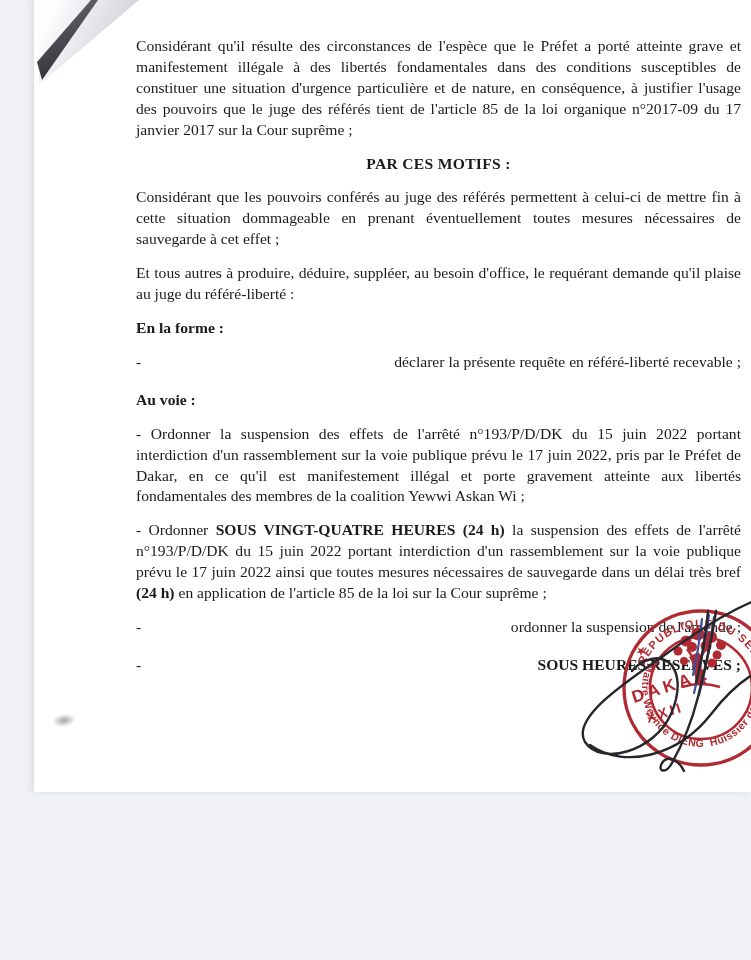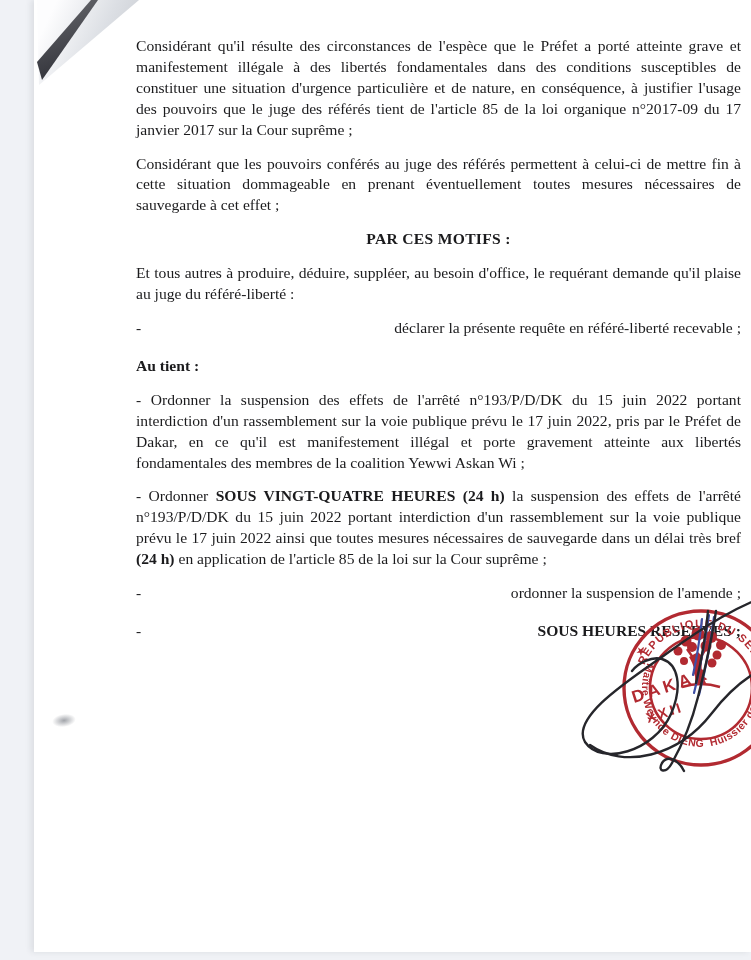--- a/index.html
+++ b/index.html
@@ -2,21 +2,21 @@
 <html lang="fr"><head>
 <meta charset="utf-8">
 <style>
   html,body{margin:0;padding:0;background:#f0f2f6;}
   .scene{
     position:relative;width:751px;height:960px;overflow:hidden;
     background:#f0f2f6;
     font-family:"Liberation Serif", serif;
   }
   .paper{
-    position:absolute;left:34px;top:0;width:717px;height:952px;
+    position:absolute;left:34px;top:0;width:717px;height:792px;
     background:#ffffff;overflow:hidden;
     box-shadow:-3px 0 6px rgba(40,45,60,0.10);
   }
   
   .fold-flap{
     position:absolute;left:0;top:0;width:110px;height:90px;
     clip-path:polygon(3px 0, 105px 0, 5px 85px);
     background:linear-gradient(115deg,#fdfdfe 15%,#dcdfe4 55%,#c6c9cf 90%);
   }
   .fold-edge{
@@ -47,28 +47,29 @@
 <body>
 
 <div class="scene">
   <div class="paper">
 
     <div class="fold-flap"></div>
     <div class="fold-edge"></div>
 
     <main class="content" id="content">
         <div class="para body"><span>Considérant qu'il résulte des circonstances de l'espèce que le Préfet a porté atteinte grave et manifestement illégale à des libertés fondamentales dans des conditions susceptibles de constituer une situation d'urgence particulière et de nature, en conséquence, à justifier l'usage des pouvoirs que le juge des référés tient de l'article 85 de la loi organique n°2017-09 du 17 janvier 2017 sur la Cour suprême ;</span></div>
+        <div class="para center-heading"><span class="b">PAR CES MOTIFS :</span></div>
         <div class="para body"><span>Considérant que les pouvoirs conférés au juge des référés permettent à celui-ci de mettre fin à cette situation dommageable en prenant éventuellement toutes mesures nécessaires de sauvegarde à cet effet ;</span></div>
-        <div class="para center-heading"><span class="b">PAR CES MOTIFS :</span></div>
         <div class="para body"><span>Et tous autres à produire, déduire, suppléer, au besoin d'office, le requérant demande qu'il plaise au juge du référé-liberté :</span></div>
+        <div class="para side-heading"><span class="b">En la forme :</span></div>
         <div class="para dash-item">
           <span class="dash">-</span>
           <span class="itext"><span>déclarer la présente requête en référé-liberté recevable ;</span></span>
         </div>
-        <div class="para side-heading"><span class="b">Au tient :</span></div>
+        <div class="para side-heading"><span class="b">Au voie :</span></div>
         <div class="para body"><span>- Ordonner la suspension  des effets de l'arrêté n°193/P/D/DK du 15 juin 2022 portant interdiction d'un rassemblement sur la voie publique prévu le 17 juin 2022, pris par le Préfet de Dakar, en ce qu'il est manifestement illégal et porte gravement atteinte aux libertés fondamentales des membres de la coalition Yewwi Askan Wi ;</span></div>
         <div class="para body"><span>- Ordonner </span><span class="b">SOUS VINGT-QUATRE HEURES (24 h)</span><span> la suspension des effets de l'arrêté n°193/P/D/DK du 15 juin 2022 portant interdiction d'un rassemblement sur la voie publique prévu le 17 juin  2022  ainsi que toutes mesures nécessaires de sauvegarde dans un délai très bref </span><span class="b">(24 h)</span><span> en application de l'article 85 de la loi sur la Cour suprême ;</span></div>
         <div class="para dash-item">
           <span class="dash">-</span>
           <span class="itext"><span>ordonner la suspension de l'amende ;</span></span>
         </div>
         <div class="para dash-item">
           <span class="dash">-</span>
           <span class="itext"><span class="b">SOUS HEURES RESERVES ;</span></span>
         </div>

